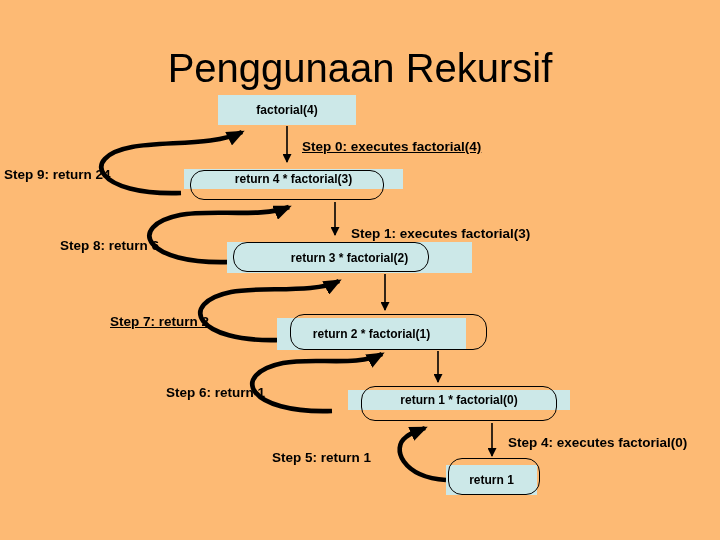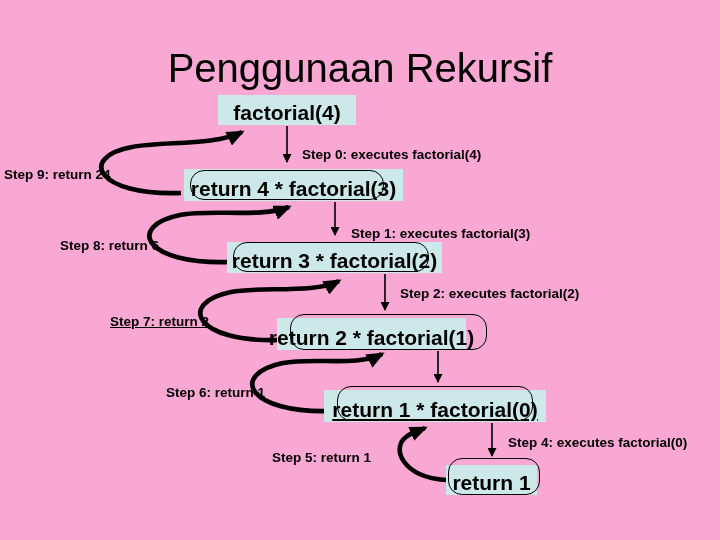--- a/index.html
+++ b/index.html
@@ -1,47 +1,47 @@
 <!DOCTYPE html>
 <html><head>
 <meta charset="utf-8">
 <style>
   html,body{margin:0;padding:0;background:#ffffff;}
   .slide{
-    position:relative;width:720px;height:540px;background:#f9a8d4;overflow:hidden;
+    position:relative;width:720px;height:540px;background:#fdba74;overflow:hidden;
     font-family:"Liberation Sans",sans-serif;color:#000;
   }
   .title{
     position:absolute;left:0;top:46px;width:720px;text-align:center;
     font-size:40px;font-weight:400;letter-spacing:0;color:#000;
   }
   .arrows{position:absolute;left:0;top:0;width:720px;height:540px;pointer-events:none;}
   .box{
-    position:absolute;background:#cce8e8;display:flex;align-items:flex-end;justify-content:center;
-    font-weight:700;font-size:21px;white-space:nowrap;
+    position:absolute;background:#cce8e8;display:flex;align-items:center;justify-content:center;
+    font-weight:700;font-size:12px;white-space:nowrap;
   }
   .box .outline{
     position:absolute;border:1.6px solid #000;border-radius:14px;background:transparent;
   }
   .box .lbl{position:relative;z-index:2;}
   .b0{left:218px;top:95px;width:138px;height:30px;}
-  .b1{left:184px;top:169px;width:219px;height:32px;}
-  .b2{left:227px;top:242px;width:215px;height:31px;}
+  .b1{left:184px;top:169px;width:219px;height:20px;}
+  .b2{left:227px;top:242px;width:245px;height:31px;}
   .b3{left:277px;top:318px;width:189px;height:32px;}
-  .b4{left:324px;top:390px;width:222px;height:32px;text-decoration:underline;}
+  .b4{left:348px;top:390px;width:222px;height:20px;}
   .b5{left:446px;top:465px;width:91px;height:30px;}
   .o1{left:6px;top:1px;width:192px;height:28px;}
   .o2{left:6px;top:0px;width:194px;height:28px;}
   .o3{left:13px;top:-4px;width:195px;height:34px;}
   .o4{left:13px;top:-4px;width:194px;height:33px;}
   .o5{left:2px;top:-7px;width:90px;height:35px;}
   .steplbl{
     position:absolute;font-weight:700;font-size:13.5px;white-space:nowrap;line-height:14px;color:#000;
   }
-  .e0{left:302px;top:148px;} .e1{left:351px;top:215px;margin-top:12px;} .e2{left:400px;top:287px;}
+  .e0{left:302px;top:140px;text-decoration:underline;} .e1{left:351px;top:215px;margin-top:12px;} .e2{left:400px;top:287px;}
   .e3{left:452px;top:358px;} .e4{left:508px;top:436px;}
   .r9{left:4px;top:168px;text-align:center;}   .r8{left:60px;top:239px;}  .r7{left:110px;top:315px;text-decoration:underline;}
   .r6{left:155px;top:386px;margin-left:11px;} .r5{left:272px;top:451px;}
 </style>
 </head>
 <body>
 
 <div class="slide">
 
   <div class="title">Penggunaan Rekursif</div>
@@ -93,21 +93,20 @@
     <span class="lbl">return 1 * factorial(0)</span>
   </div>
 
   <div class="box b5">
     <span class="outline o5"></span>
     <span class="lbl">return 1</span>
   </div>
 
   <div class="steplbl e0">Step 0: executes factorial(4)</div>
   <div class="steplbl e1">Step 1: executes factorial(3)</div>
-  <div class="steplbl e2">Step 2: executes factorial(2)</div>
   <div class="steplbl e4">Step 4: executes factorial(0)</div>
 
   <div class="steplbl r9">Step 9: return 24</div>
   <div class="steplbl r8">Step 8: return 6</div>
   <div class="steplbl r7">Step 7: return 2</div>
   <div class="steplbl r6">Step 6: return 1</div>
   <div class="steplbl r5">Step 5: return 1</div>
 
 </div>
 

